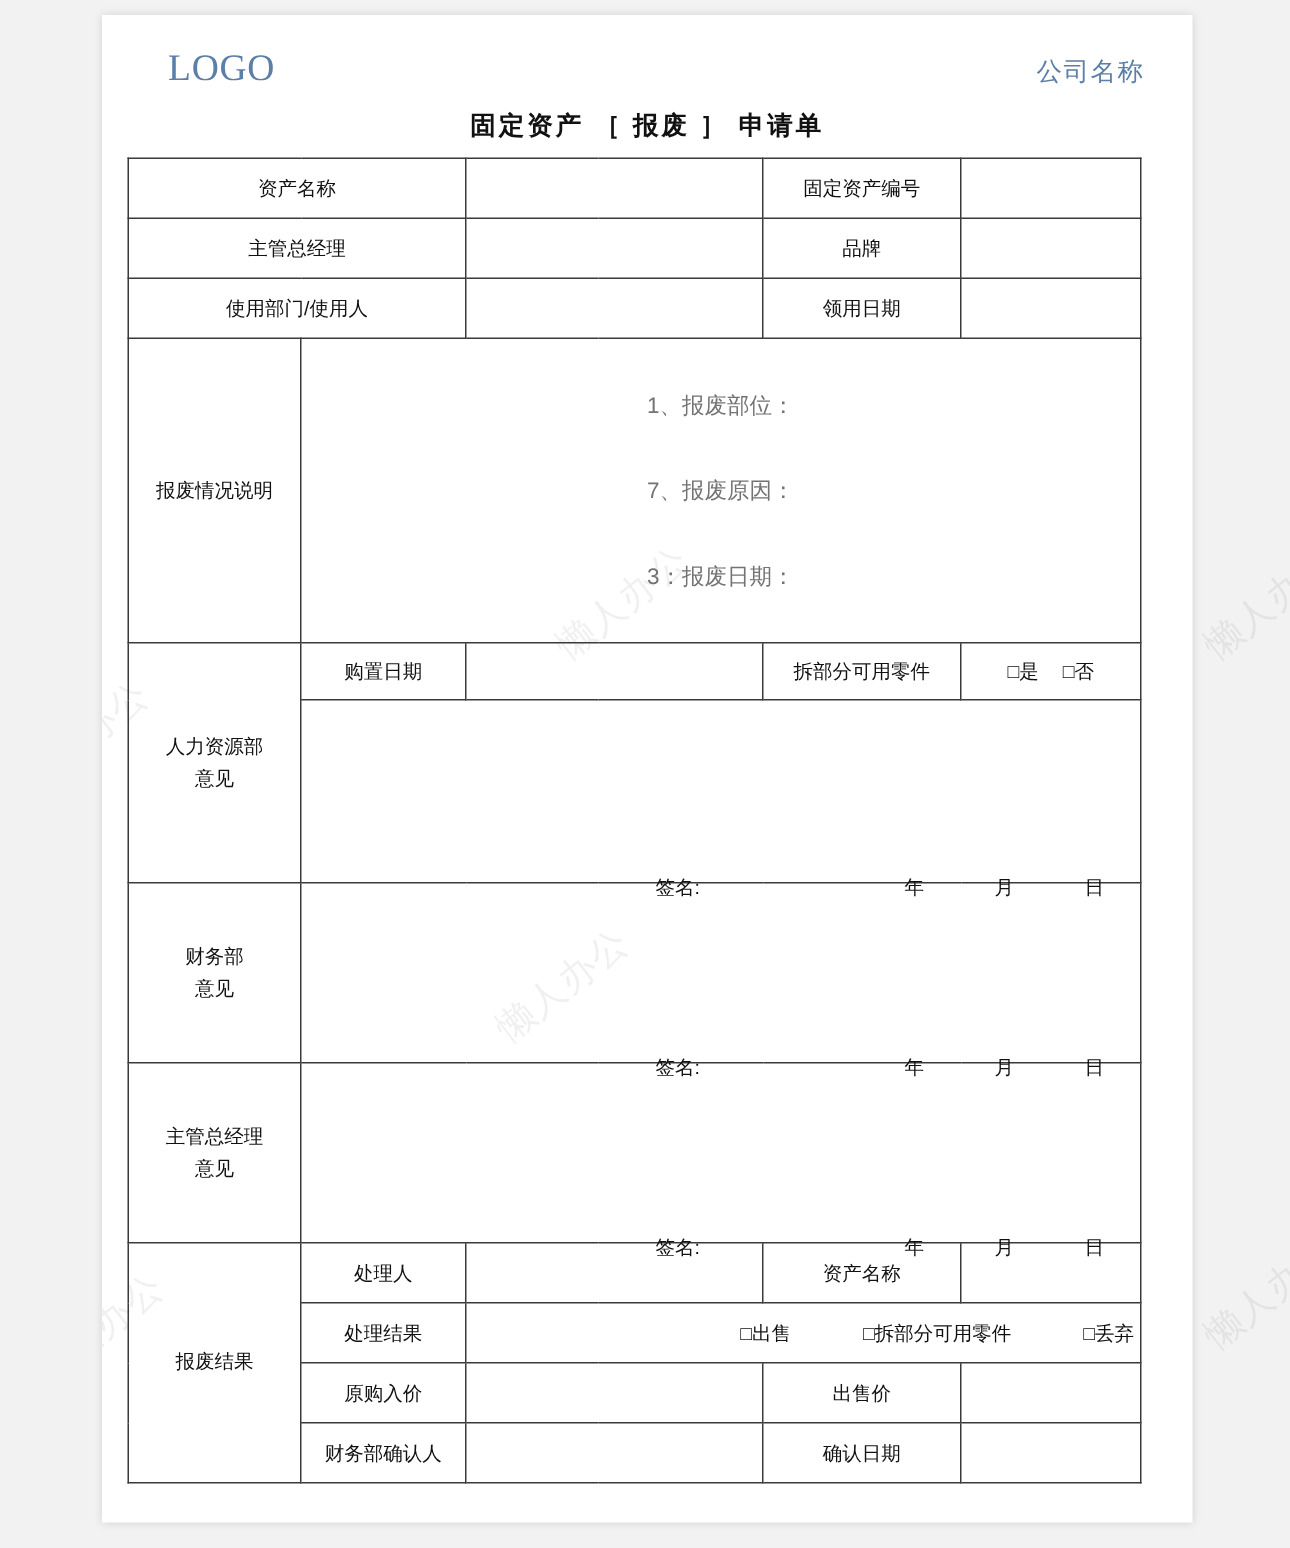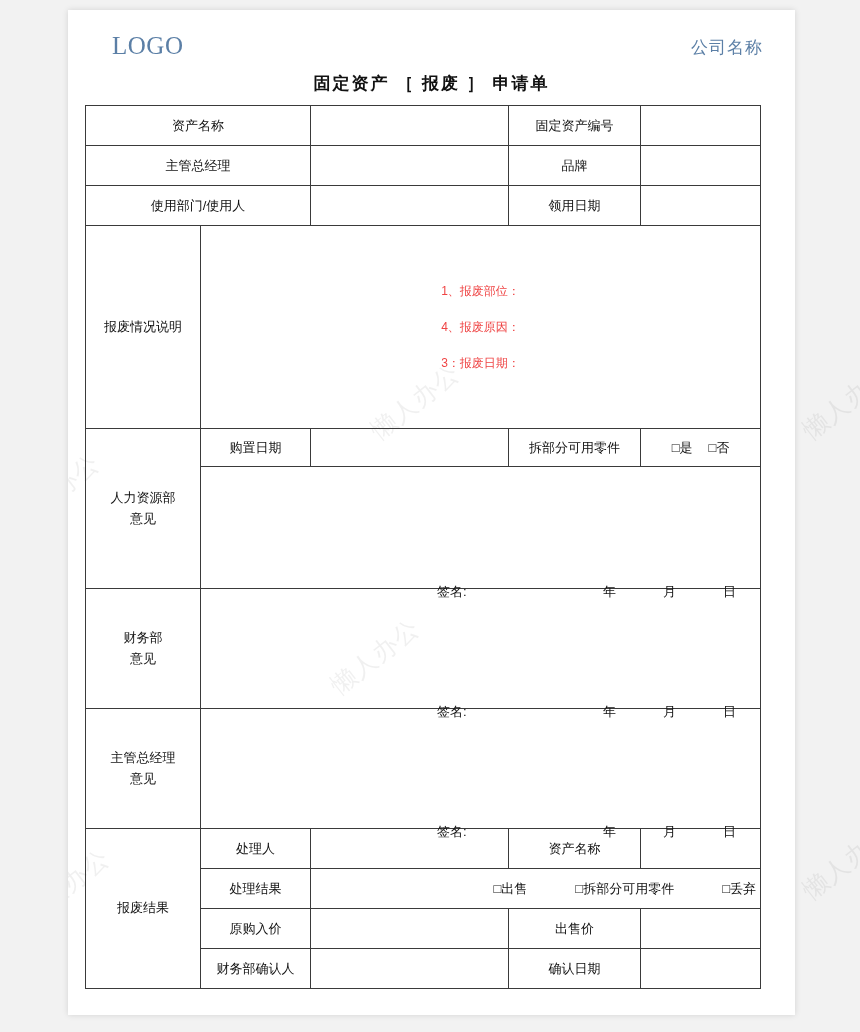--- a/index.html
+++ b/index.html
@@ -115,24 +115,24 @@
   }
   td.nowrap { white-space: nowrap; }
 
   
   td.desc {
     text-align: left;
     vertical-align: middle;
     padding: 0 0 0 10px;
   }
   .desc-line {
-    font-size: 12px;
-    color: #ef4444;
+    font-size: 15px;
+    color: #737373;
     line-height: 1;
-    margin: 24px 0;
+    margin: 42px 0;
   }
   .desc-line:first-child { margin-top: 18px; }
   .desc-line:last-child  { margin-bottom: 18px; }
 
   
   td.opinion {
     position: relative;
     padding: 0;
     text-align: left;
   }
@@ -215,21 +215,21 @@
           <td class="lbl nowrap" colspan="2">使用部门/使用人</td>
           <td class="val" colspan="2"></td>
           <td class="lbl nowrap">领用日期</td>
           <td class="val"></td>
         </tr>
 
         <tr style="height:203px">
           <td class="side">报废情况说明</td>
           <td class="desc" colspan="5">
             <div class="desc-line">1、报废部位：</div>
-            <div class="desc-line">4、报废原因：</div>
+            <div class="desc-line">7、报废原因：</div>
             <div class="desc-line">3：报废日期：</div>
           </td>
         </tr>
 
         <tr style="height:38px">
           <td class="side" rowspan="2">
             <span>人力资源部</span><br>
             <span>意见</span>
           </td>
           <td class="lbl nowrap">购置日期</td>

